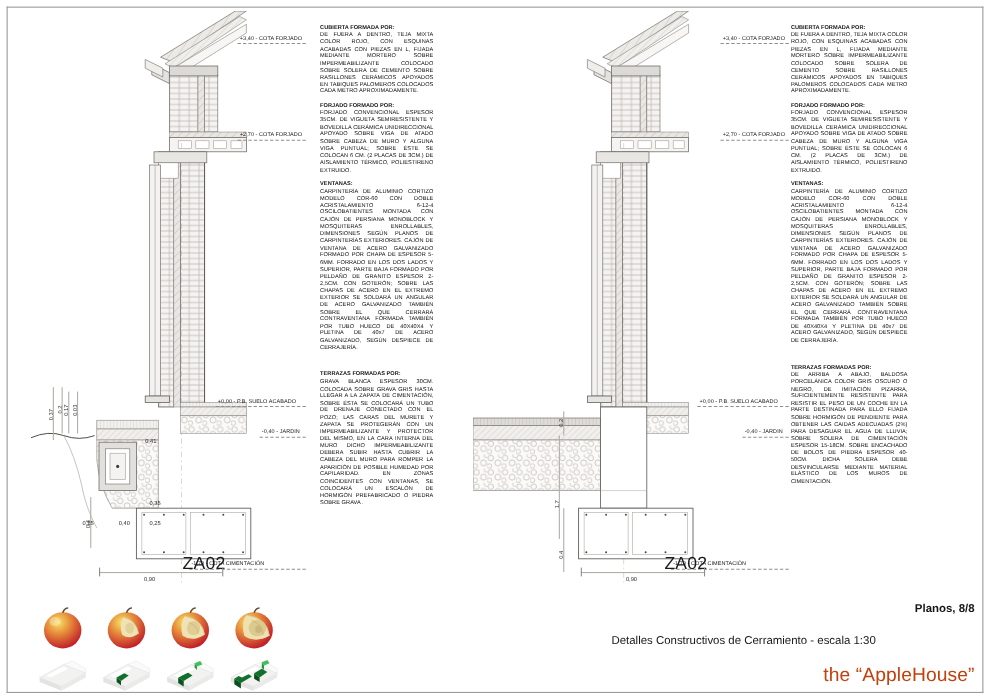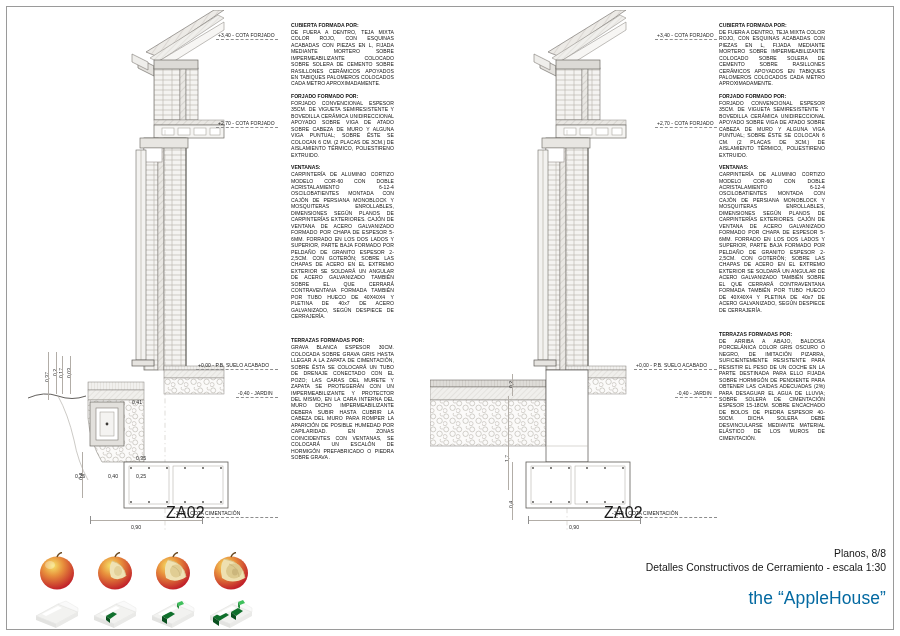--- a/index.html
+++ b/index.html
@@ -100,25 +100,25 @@
   }
 
   
   #title-block {
     position: absolute;
     right: 14px;
     top: 548px;
     text-align: right;
     width: 420px;
   }
-  .tb-line1 { font-size: 10.4px; color: #161616; }
-  .tb-line2 { font-size: 10.4px; color: #161616; margin-top: 3px; }
+  .tb-line1 { font-size: 10.4px; color: #161616; font-weight: bold; }
+  .tb-line2 { font-size: 10.4px; color: #161616; margin-top: 18px; text-align: center; }
   .tb-brand {
     font-size: 17.5px;
-    color: #0369a1;
+    color: #c2410c;
     margin-top: 15px;
     letter-spacing: 0.005em;
   }
 
   
   #photo-strip {
     position: absolute;
     left: 28px;
     top: 552px;
     width: 232px;

